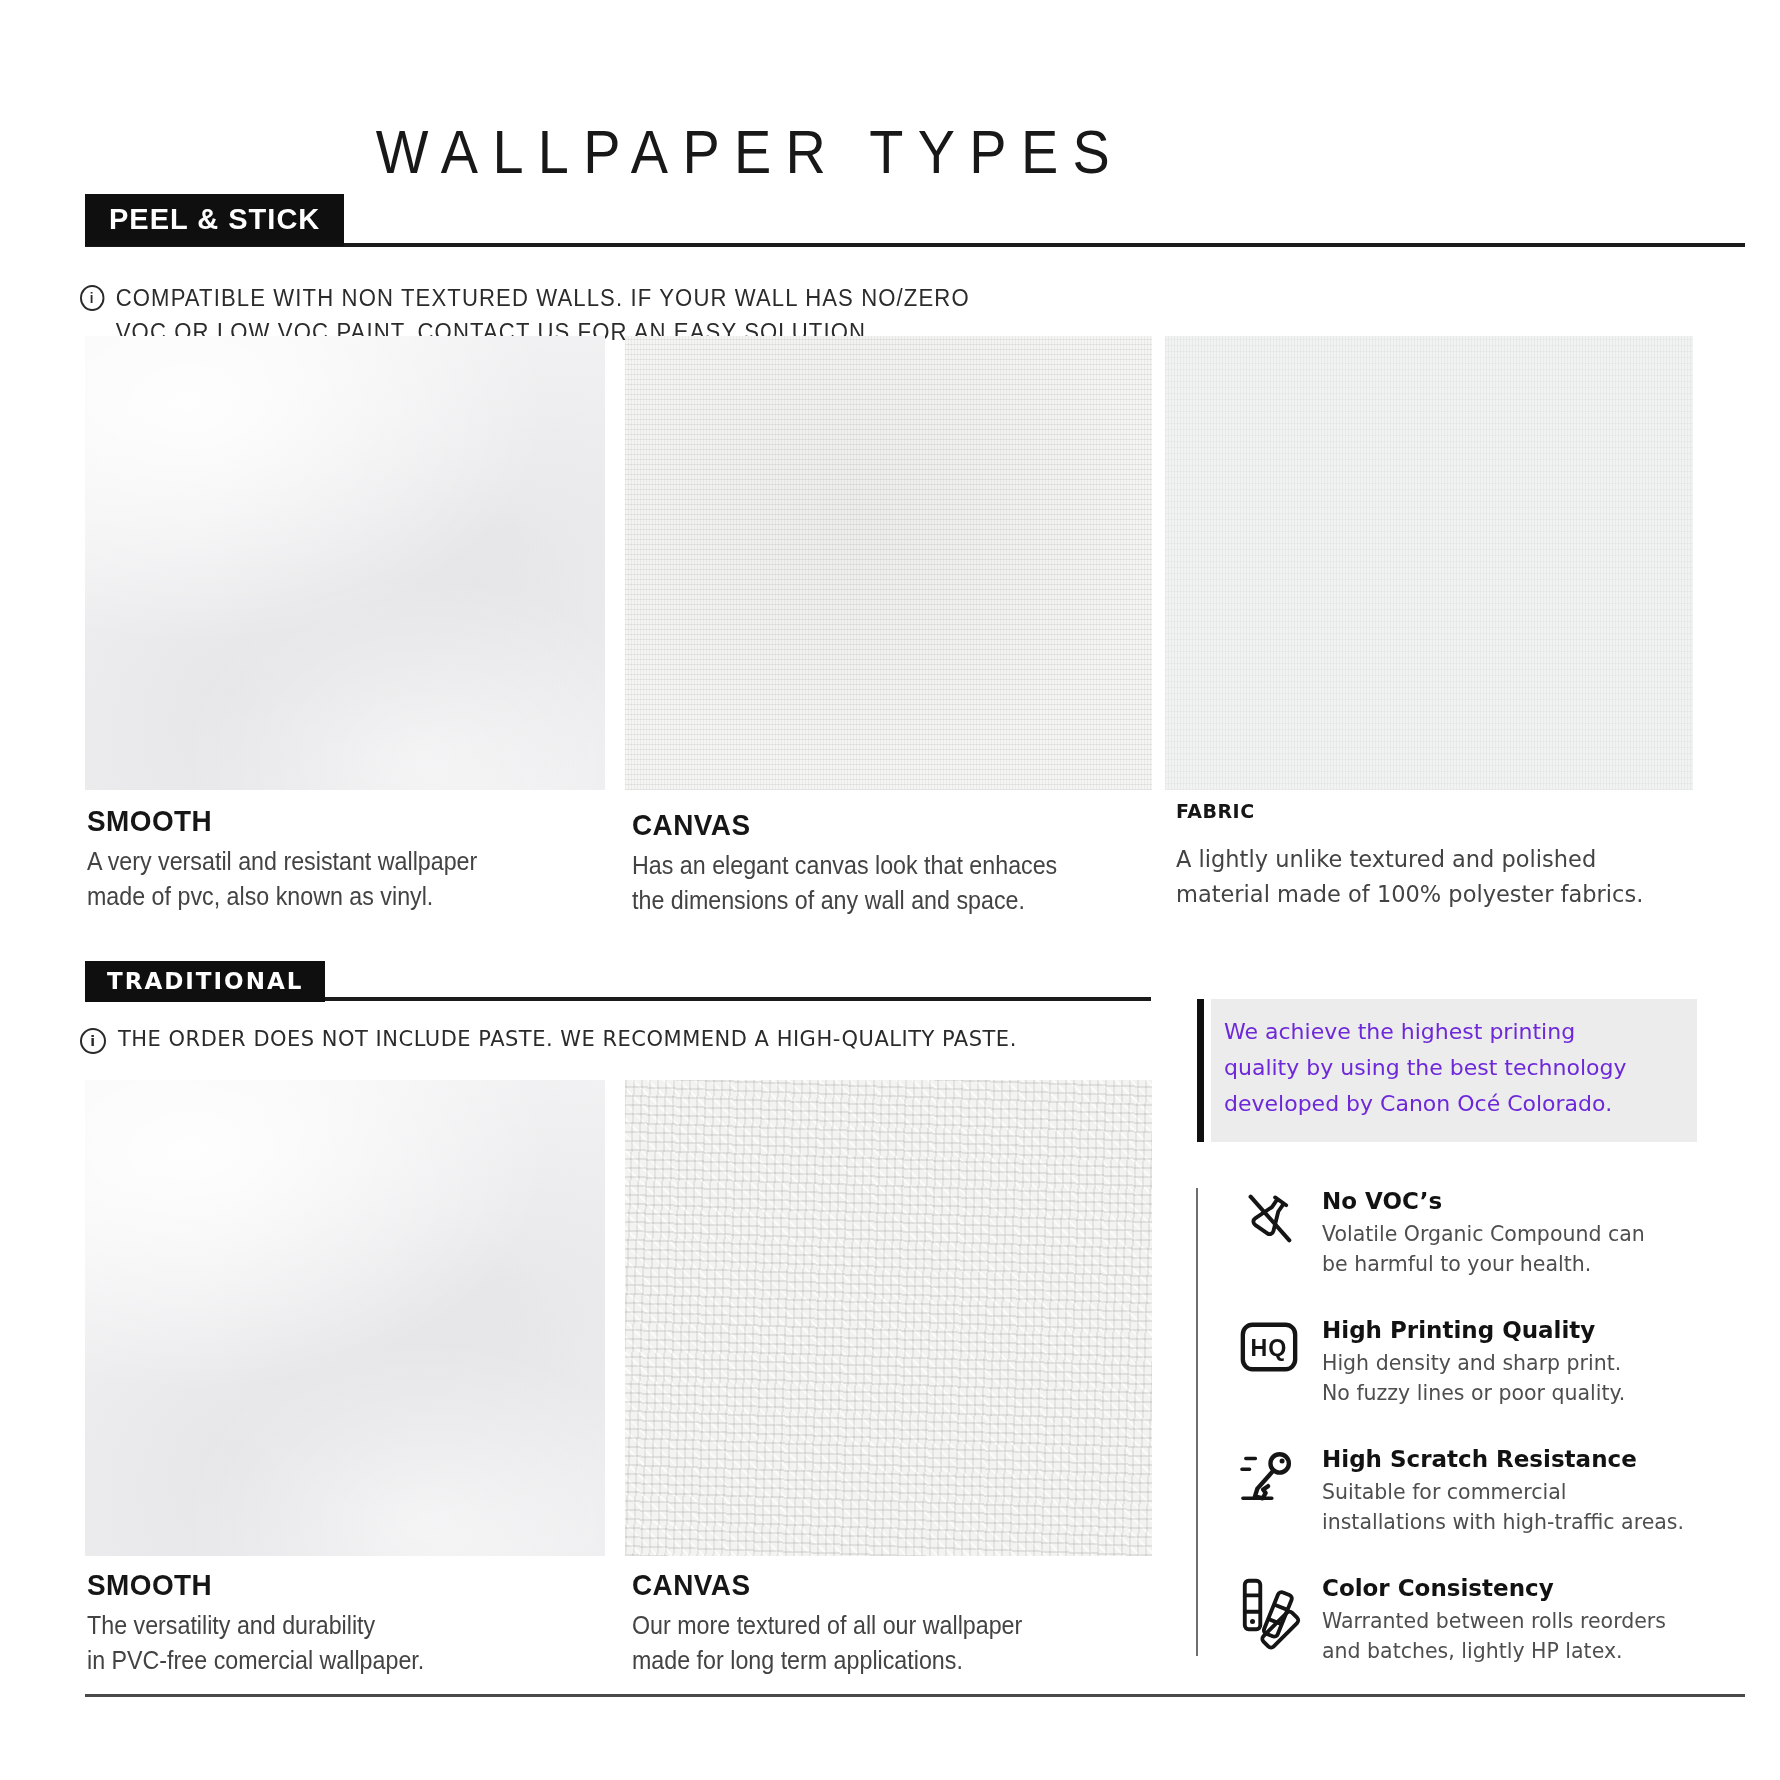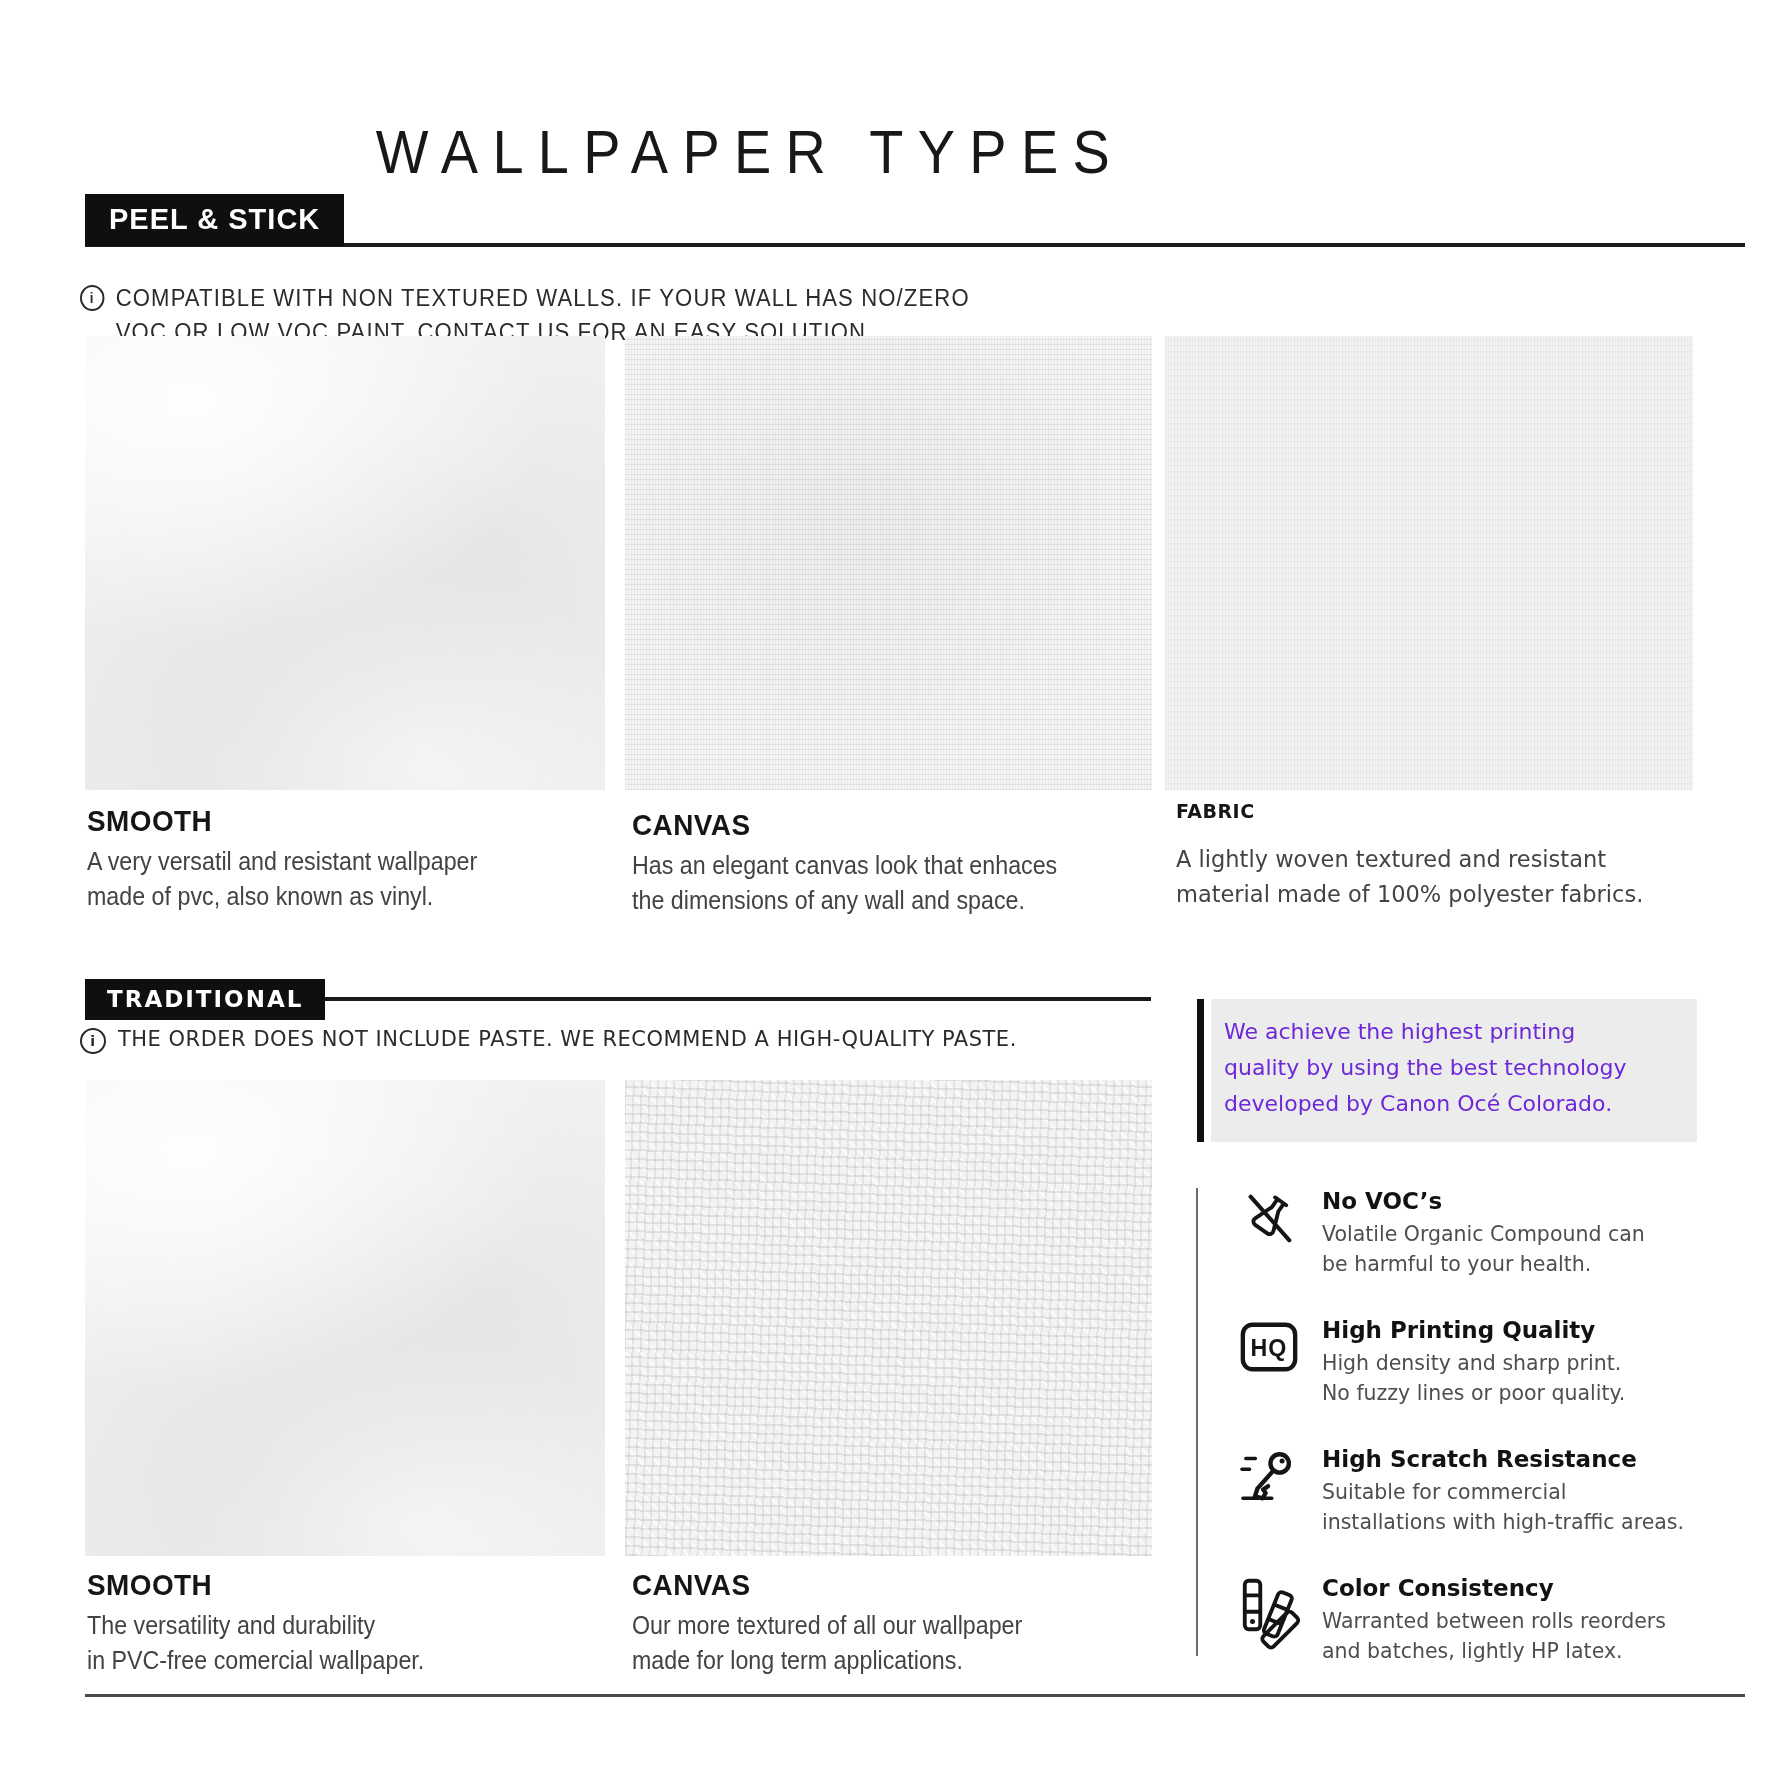--- a/index.html
+++ b/index.html
@@ -24,21 +24,21 @@
   
   .badge{
     position:absolute;background:#0f0f0f;color:#ffffff;z-index:2;white-space:nowrap;
   }
   .badge-peel{
     left:85px;top:194px;padding:9px 24px 10px;
     font-family:"Liberation Sans",sans-serif;font-weight:700;font-size:29px;letter-spacing:1px;
   }
   .badge-trad{
     left:85px;top:961px;padding:7px 22px 8px;
-    font-family:"DejaVu Sans",sans-serif;font-weight:600;font-size:23px;letter-spacing:2px;margin-top:18px;
+    font-family:"DejaVu Sans",sans-serif;font-weight:600;font-size:23px;letter-spacing:2px;
   }
   .hrule{position:absolute;background:#1b1b1b;height:4px;z-index:1;}
   .rule-peel{left:85px;top:243px;width:1660px;}
   .rule-trad{left:85px;top:997px;width:1066px;}
   .bottom-rule{position:absolute;left:85px;top:1694px;width:1660px;height:3px;background:#4a4a4a;}
 
   
   .note{position:absolute;display:flex;gap:12px;color:#2b2b2b;}
   .note-peel{
     left:80px;top:281px;font-family:"Liberation Sans",sans-serif;
@@ -148,21 +148,21 @@
 </div>
 
 <div class="sw-title cond pt2">CANVAS</div>
 <div class="sw-desc cond pd2">
   <span class="line">Has an elegant canvas look that enhaces</span>
   <span class="line">the dimensions of any wall and space.</span>
 </div>
 
 <div class="sw-title round pt3">FABRIC</div>
 <div class="sw-desc round pd3">
-  <span class="line">A lightly woven textured and resistant</span>
+  <span class="line">A lightly unlike textured and polished</span>
   <span class="line">material made of 100% polyester fabrics.</span>
 </div>
 
 <div class="badge badge-trad">TRADITIONAL</div>
 <div class="hrule rule-trad"></div>
 
 <div class="note note-trad round">
   <span class="info-badge">i</span>
   <span>
     <span class="line">THE ORDER DOES NOT INCLUDE PASTE. WE RECOMMEND A HIGH-QUALITY PASTE.</span>

